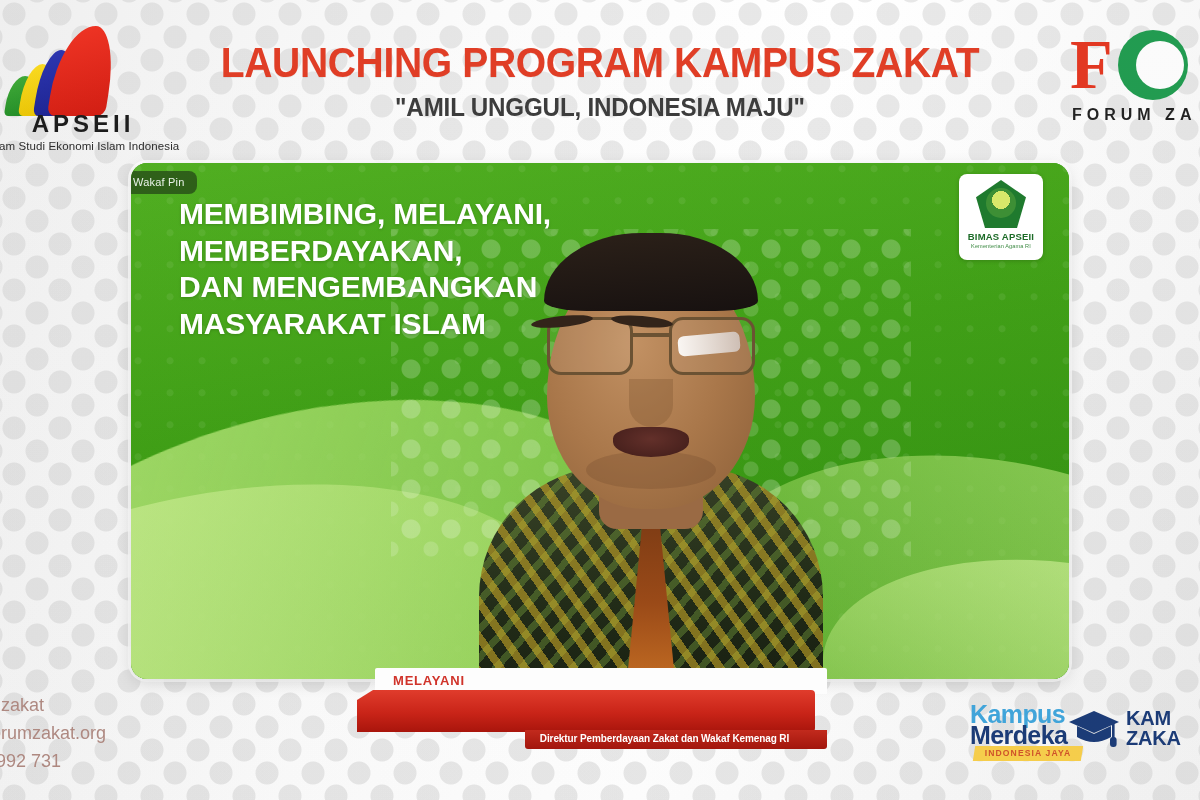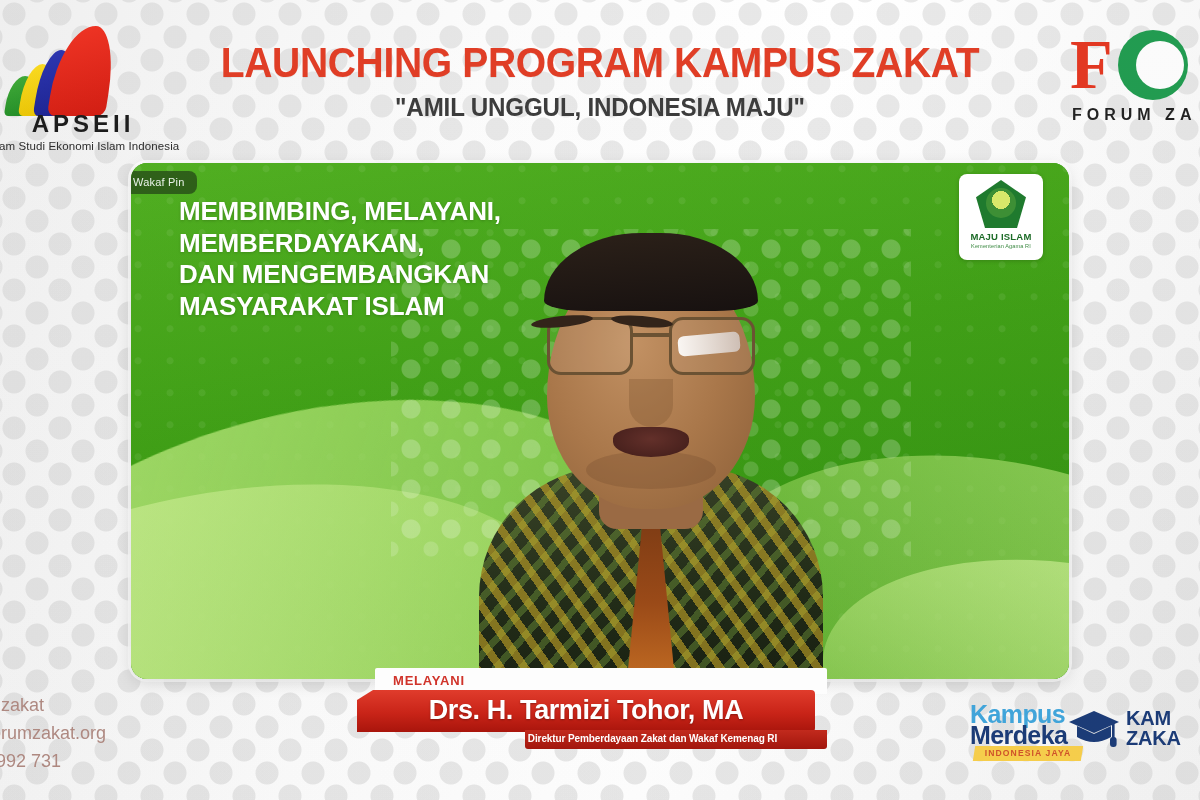--- a/index.html
+++ b/index.html
@@ -194,21 +194,21 @@
     letter-spacing: .2px;
     z-index: 6;
   }
 
   
   #slide-text {
     position: absolute;
     left: 48px; top: 33px;
     z-index: 5;
     color: #ffffff;
-    font-size: 26px;
+    font-size: 30px;
     font-weight: 800;
     line-height: 1.22;
     letter-spacing: -.2px;
     text-shadow: 0 1px 3px rgba(0,0,0,.18);
     white-space: pre-line;
   }
 
   
   #bimas-badge {
     position: absolute;
@@ -413,21 +413,21 @@
   }
   #role-bar {
     position: absolute;
     left: 168px; top: 62px;
     width: 302px; height: 19px;
     background: linear-gradient(180deg,#c22a1d,#a2160d);
     border-radius: 0 0 3px 3px;
   }
   #role-text {
     position: absolute;
-    left: 160px; top: 65px;
+    left: 172px; top: 65px;
     width: 271px;
     text-align: center;
     font-size: 10px;
     font-weight: 700;
     color: #ffffff;
     letter-spacing: -.1px;
     white-space: nowrap;
   }
 
   
@@ -535,21 +535,21 @@
 
     <div id="remove-pin">Wakaf Pin</div>
 
     <div id="slide-text">MEMBIMBING, MELAYANI,
 MEMBERDAYAKAN,
 DAN MENGEMBANGKAN
 MASYARAKAT ISLAM</div>
 
     <div id="bimas-badge">
       <div id="bimas-emblem"></div>
-      <div id="bimas-title">MAJU ISLAM</div>
+      <div id="bimas-title">BIMAS APSEII</div>
       <div id="bimas-sub">Kementerian Agama RI</div>
     </div>
 
     <div id="speaker">
       <div id="wall-pattern"></div>
       <div id="torso"></div>
       <div id="collar"></div>
       <div id="neck"></div>
       <div id="head"></div>
       <div id="chin-shadow"></div>
@@ -563,21 +563,20 @@
       <div class="brow l"></div>
       <div class="brow r"></div>
       <div id="hair"></div>
     </div>
   </div>
 
   <div id="lower-third">
     <div id="sambutan-bar"></div>
     <div id="sambutan-label">MELAYANI</div>
     <div id="name-bar"></div>
-    <div id="name-text">Drs. H. Tarmizi Tohor, MA</div>
     <div id="role-bar"></div>
     <div id="role-text">Direktur Pemberdayaan Zakat dan Wakaf Kemenag RI</div>
   </div>
 
   <div id="contact-block">
     <span class="contact-line">mzakat</span>
     <span class="contact-line">forumzakat.org</span>
     <span class="contact-line">1992 731</span>
   </div>
 

